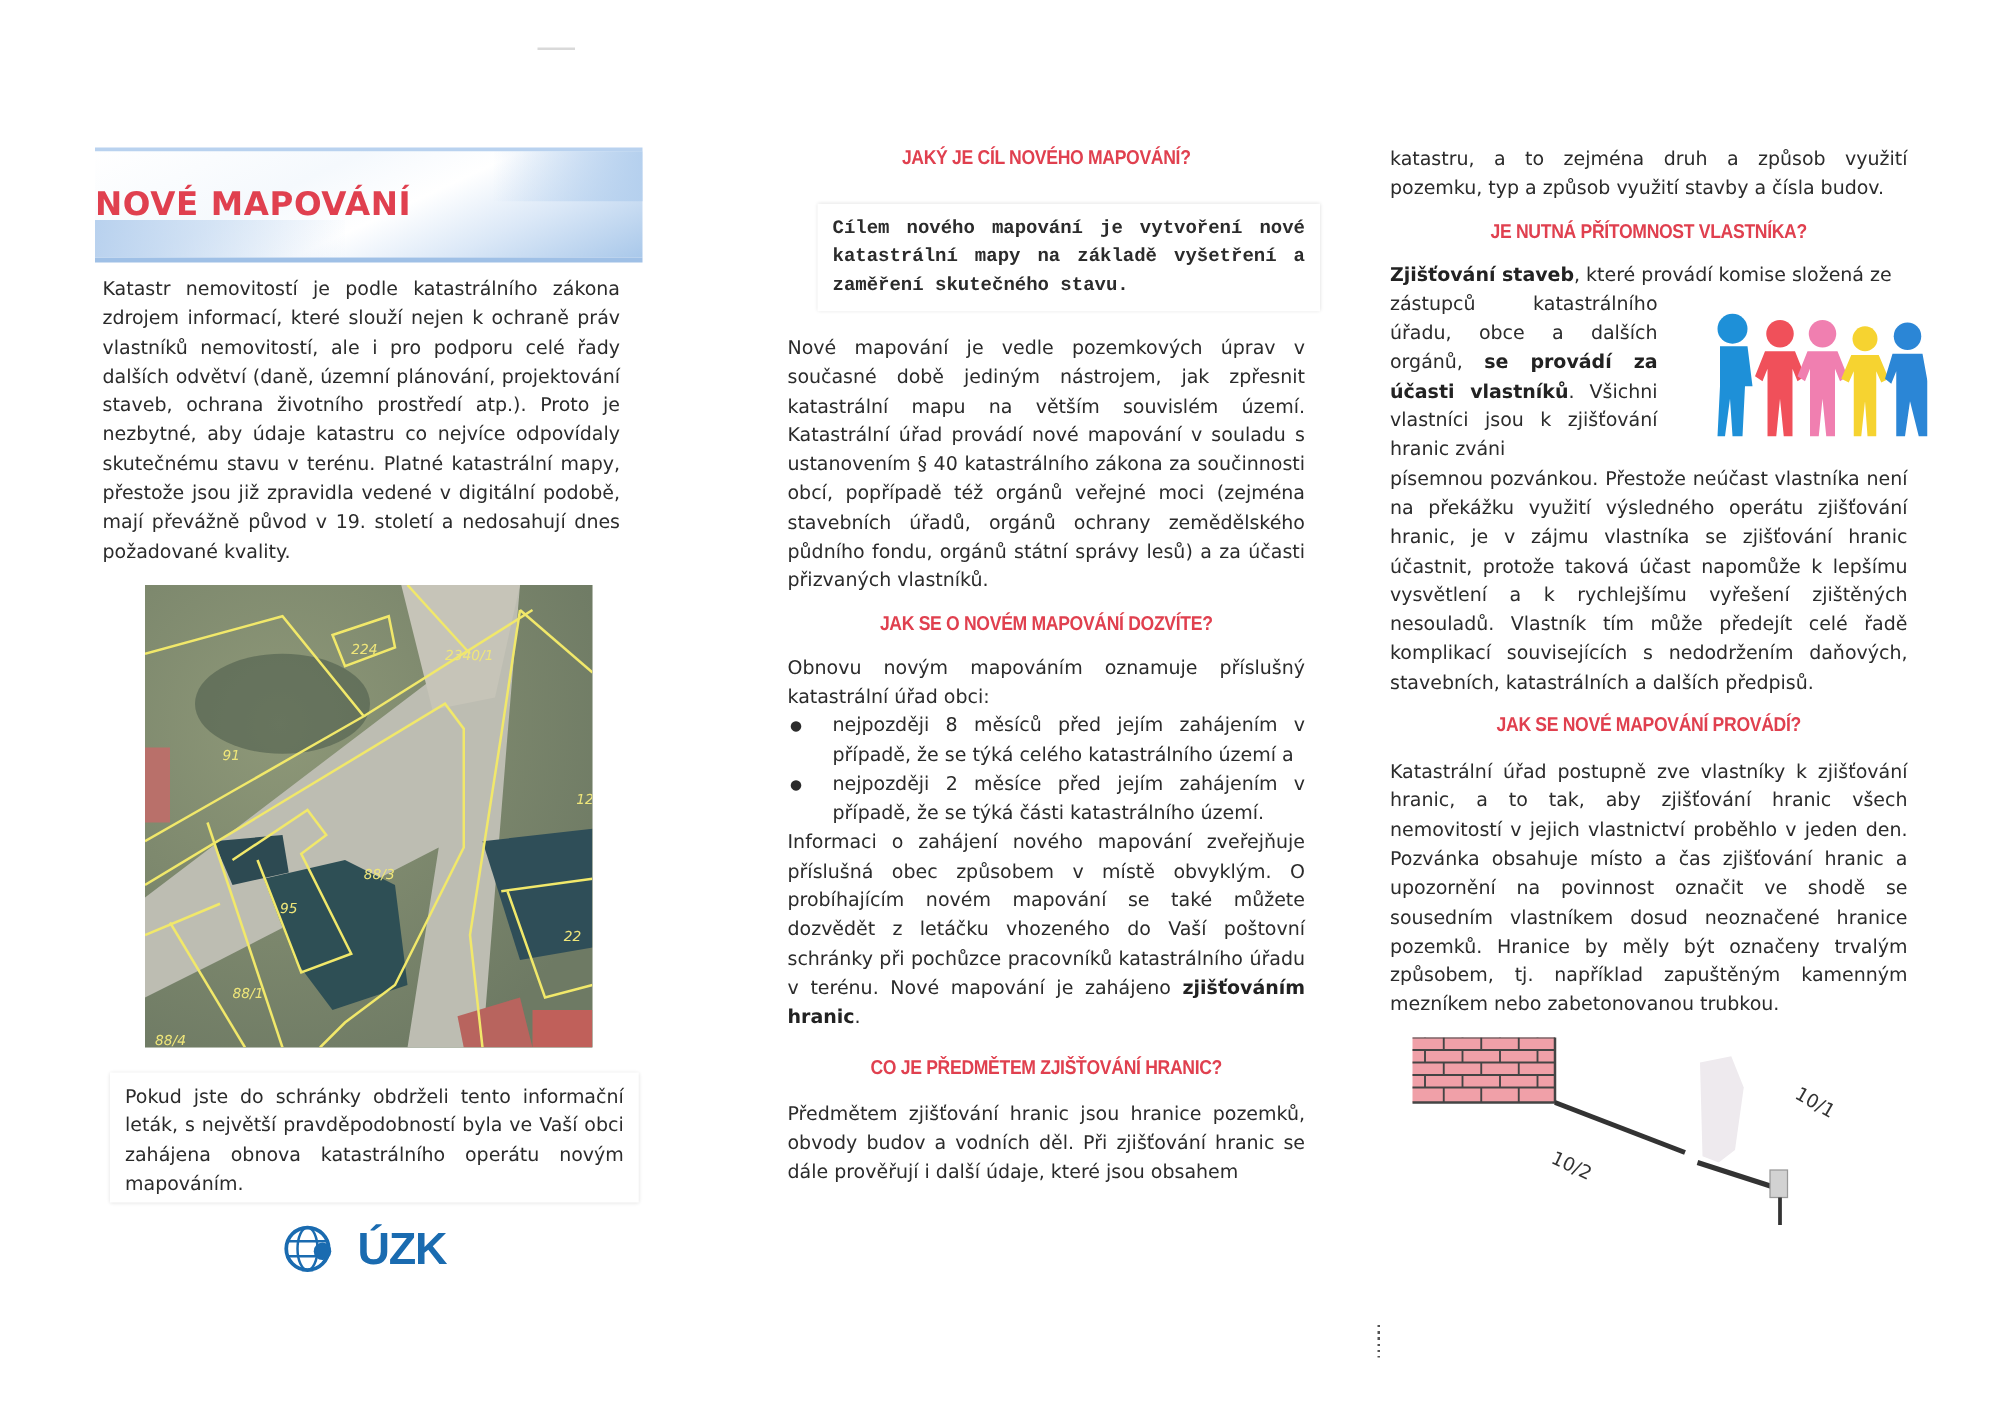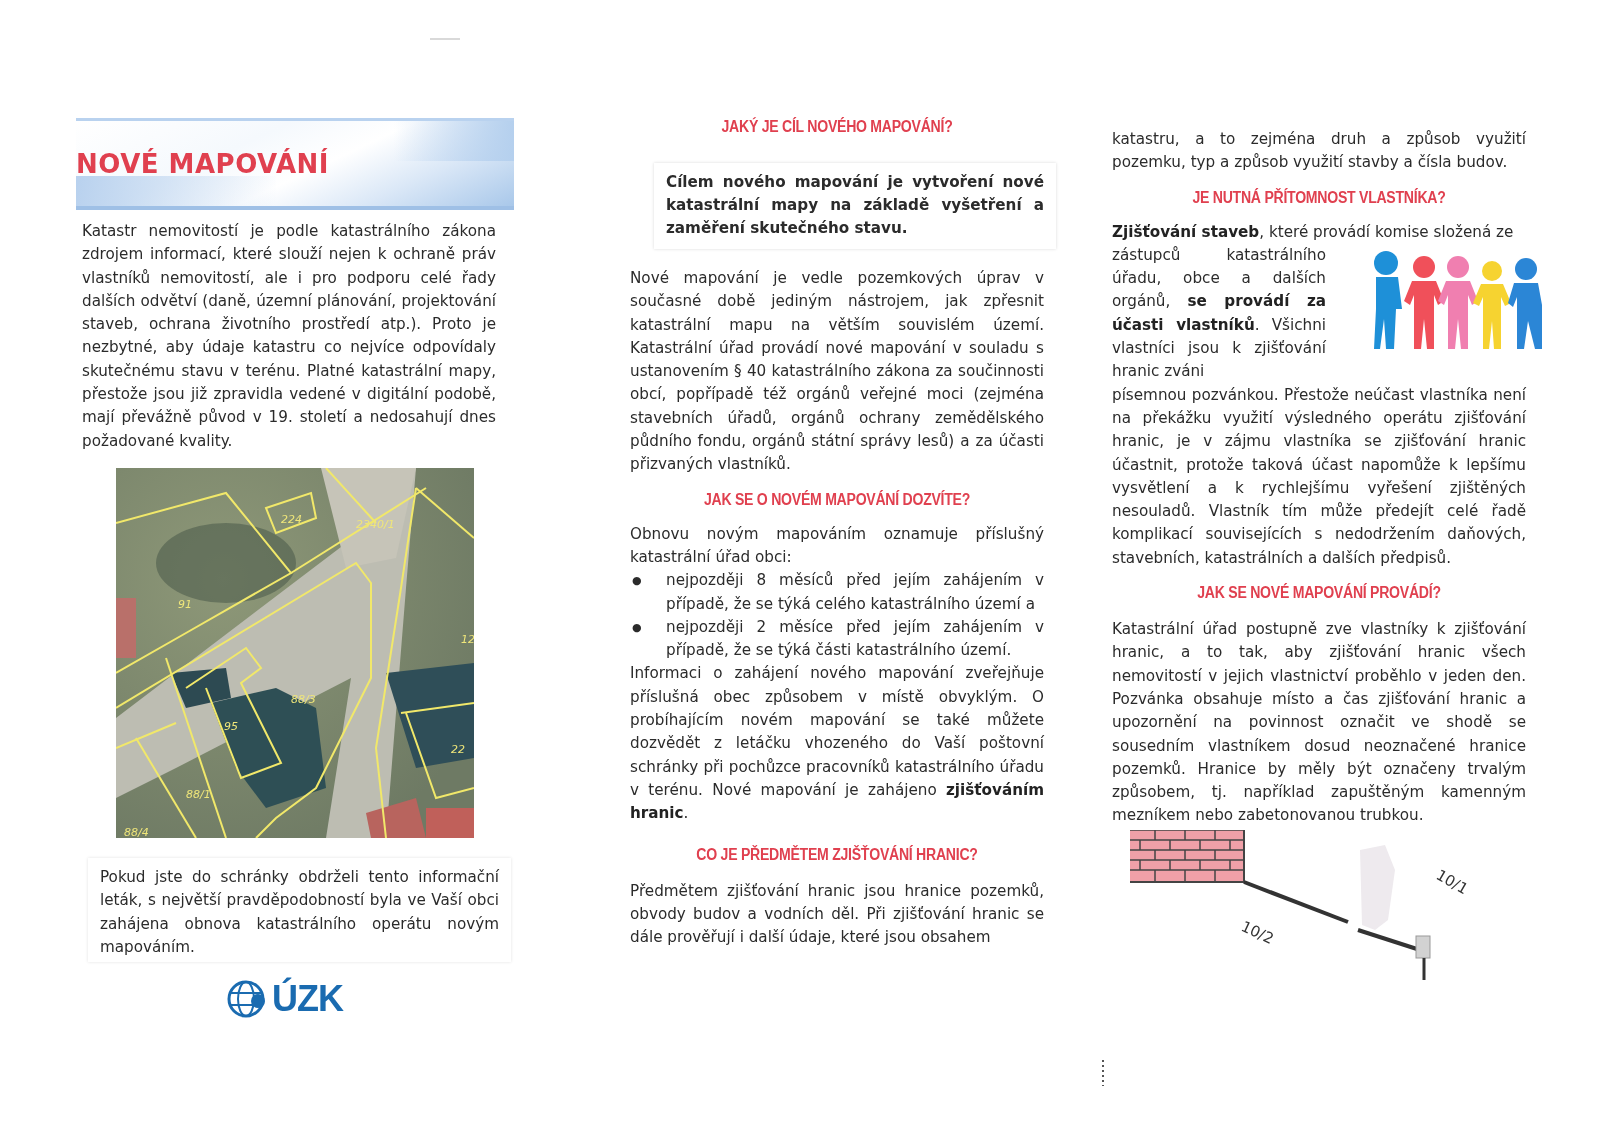--- a/index.html
+++ b/index.html
@@ -22,24 +22,24 @@
     font-size: 26px; font-weight: bold; color: #e0404f; letter-spacing: 0.5px; z-index: 2; }
 
   
   .map { position: absolute; left: 116px; top: 468px; width: 358px; height: 370px; overflow: hidden;
     background: #7f8a72; }
   .map svg { display: block; }
 
   .notice { position: absolute; left: 88px; top: 858px; width: 423px; height: 104px; padding: 8px 12px 8px 12px;
     box-shadow: 0 0 3px rgba(0,0,0,0.12); background: #fff; }
   .logo { position: absolute; left: 226px; top: 978px; display: flex; align-items: center; }
-  .logo-text { font-family: "Liberation Sans", sans-serif; font-weight: bold; font-size: 36px; color: #1a6bb0; letter-spacing: -1px; margin-left: 2px; }
+  .logo-text { font-family: "Liberation Sans", sans-serif; font-weight: bold; font-size: 36px; color: #1a6bb0; letter-spacing: -1px; margin-left: 16px; }
 
   .goalbox { position: absolute; left: 654px; top: 163px; width: 402px; height: 86px; padding: 8px 12px;
-    box-shadow: 0 0 3px rgba(0,0,0,0.15); background: #fff; }
+    box-shadow: 0 0 3px rgba(0,0,0,0.15); background: #fff; font-family: Liberation Mono, monospace; }
   .goalbox .p { font-weight: bold; font-size: 15.2px; line-height: 23px; }
 
   ul.bul { list-style: none; }
   ul.bul li { position: relative; padding-left: 36px; }
   ul.bul li::before { content: "●"; position: absolute; left: 2px; top: 0; font-size: 11px; }
 
   .people { position: absolute; left: 1372px; top: 249px; width: 170px; height: 104px; }
 
   .wall-fig { position: absolute; left: 1130px; top: 830px; width: 420px; height: 170px; }
 
@@ -144,21 +144,21 @@
     <li>nejpozději 8 měsíců před jejím zahájením v případě, že se týká celého katastrálního území a</li>
     <li>nejpozději 2 měsíce před jejím zahájením v případě, že se týká části katastrálního území.</li>
   </ul>
   <p class="p"><span>Informaci o zahájení nového mapování zveřejňuje příslušná obec způsobem v místě obvyklým. O probíhajícím novém mapování se také můžete dozvědět z letáčku vhozeného do Vaší poštovní schránky při pochůzce pracovníků katastrálního úřadu v terénu. Nové mapování je zahájeno </span><b>zjišťováním hranic</b><span>.</span></p>
 
   <div class="h2" style="margin-top:20px; margin-bottom:16px;">CO JE PŘEDMĚTEM ZJIŠŤOVÁNÍ HRANIC?</div>
 
   <p class="p">Předmětem zjišťování hranic jsou hranice pozemků, obvody budov a vodních děl. Při zjišťování hranic se dále prověřují i další údaje, které jsou obsahem</p>
 </div>
 
-<div class="col" style="left:1112px; top:116px; width:414px;margin-top:12px;">
+<div class="col" style="left:1112px; top:116px; width:414px;">
   <p class="p">katastru, a to zejména druh a způsob využití pozemku, typ a způsob využití stavby a čísla budov.</p>
 
   <div class="h2" style="margin-top:14px; margin-bottom:14px;">JE NUTNÁ PŘÍTOMNOST VLASTNÍKA?</div>
 
   <p class="p"><b>Zjišťování staveb</b><span>, které provádí komise složená ze</span></p>
   <p class="p" style="width:214px;"><span>zástupců katastrálního úřadu, obce a dalších orgánů, </span><b>se provádí za účasti vlastníků</b><span>. Všichni vlastníci jsou k zjišťování hranic zváni</span></p>
   <p class="p">písemnou pozvánkou. Přestože neúčast vlastníka není na překážku využití výsledného operátu zjišťování hranic, je v zájmu vlastníka se zjišťování hranic účastnit, protože taková účast napomůže k lepšímu vysvětlení a k rychlejšímu vyřešení zjištěných nesouladů. Vlastník tím může předejít celé řadě komplikací souvisejících s nedodržením daňových, stavebních, katastrálních a dalších předpisů.</p>
 
   <div class="h2" style="margin-top:14px; margin-bottom:16px;">JAK SE NOVÉ MAPOVÁNÍ PROVÁDÍ?</div>
 

